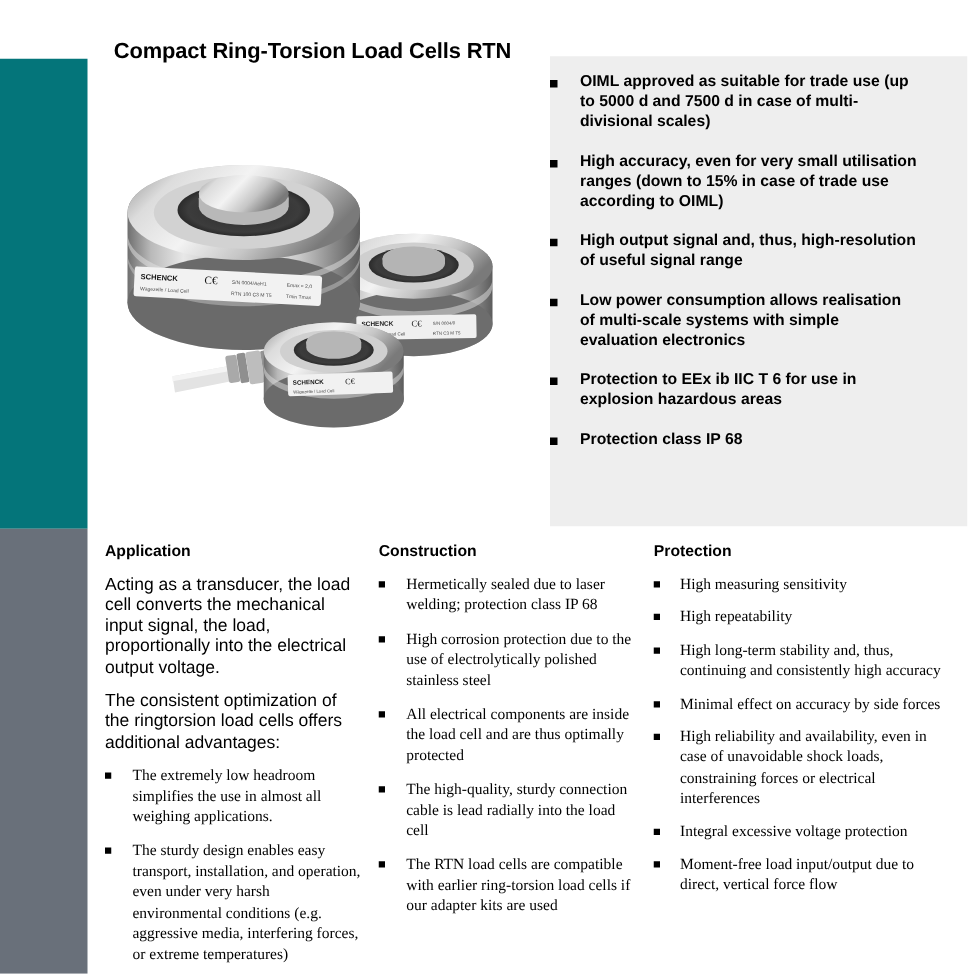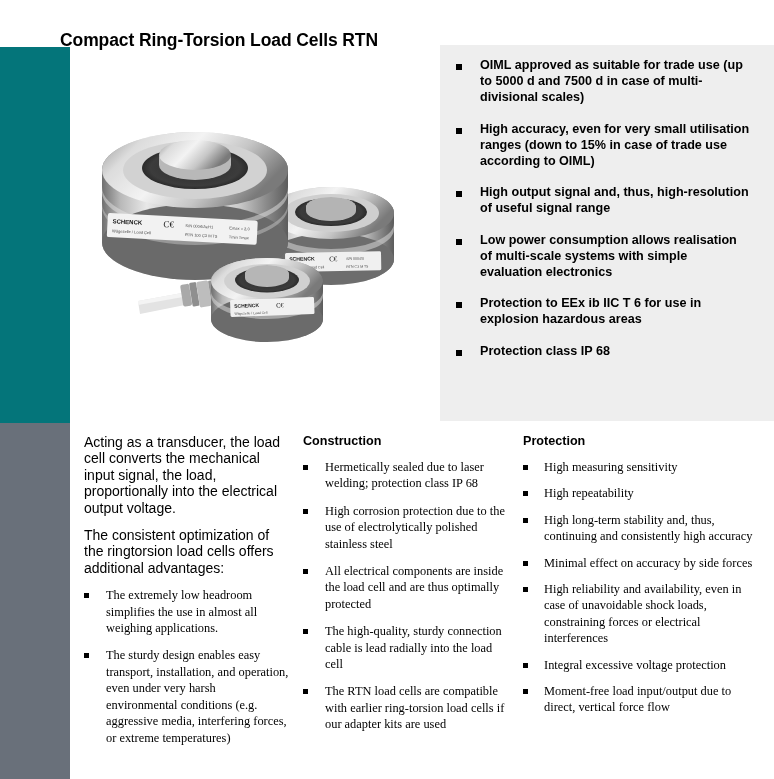--- a/index.html
+++ b/index.html
@@ -27,21 +27,21 @@
   #rail-gray {
     position: absolute;
     left: 0; top: 423px;
     width: 70px; height: 356px;
     background: #69707a;
   }
 
   
   #page-title {
     position: absolute;
-    left: 60px; top: 18px;
+    left: 91px; top: 18px;
     font-size: 17.5px;
     font-weight: bold;
     letter-spacing: -0.1px;
     white-space: nowrap;
   }
 
   
   #photo {
     position: absolute;
     left: 80px; top: 95px;
@@ -55,21 +55,21 @@
     left: 440px; top: 45px;
     width: 334px; height: 376px;
     background: #eeeeee;
     box-sizing: border-box;
     padding: 12px 12px 0 0;
   }
   .hl-item {
     display: flex;
     align-items: flex-start;
     margin-bottom: 15px;
-    padding-left: 16px;
+    padding-left: 0;
   }
   .hl-bullet {
     flex: 0 0 auto;
     width: 6px; height: 6px;
     background: #000;
     margin-top: 7px;
     margin-right: 18px;
   }
   .hl-text {
     font-size: 12.6px;
@@ -262,20 +262,21 @@
     <span class="hl-bullet"></span>
     <span class="hl-text">Protection to EEx ib IIC T 6 for use in explosion hazardous areas</span>
   </div>
   <div class="hl-item">
     <span class="hl-bullet"></span>
     <span class="hl-text">Protection class IP 68</span>
   </div>
 </section>
 
 <section class="col" id="col-application">
+  <h2 class="col-head">Application</h2>
   <p class="para">Acting as a transducer, the load cell converts the mechanical input signal, the load, proportionally into the electrical output voltage.</p>
   <p class="para">The consistent optimization of the ringtorsion load cells offers additional advantages:</p>
   <ul>
     <li>
       <span class="b-sq"></span>
       <span class="b-tx">The extremely low headroom simplifies the use in almost all weighing applications.</span>
     </li>
     <li>
       <span class="b-sq"></span>
       <span class="b-tx">The sturdy design enables easy transport, installation, and operation, even under very harsh environmental conditions (e.g. aggressive media, interfering forces, or extreme temperatures)</span>

